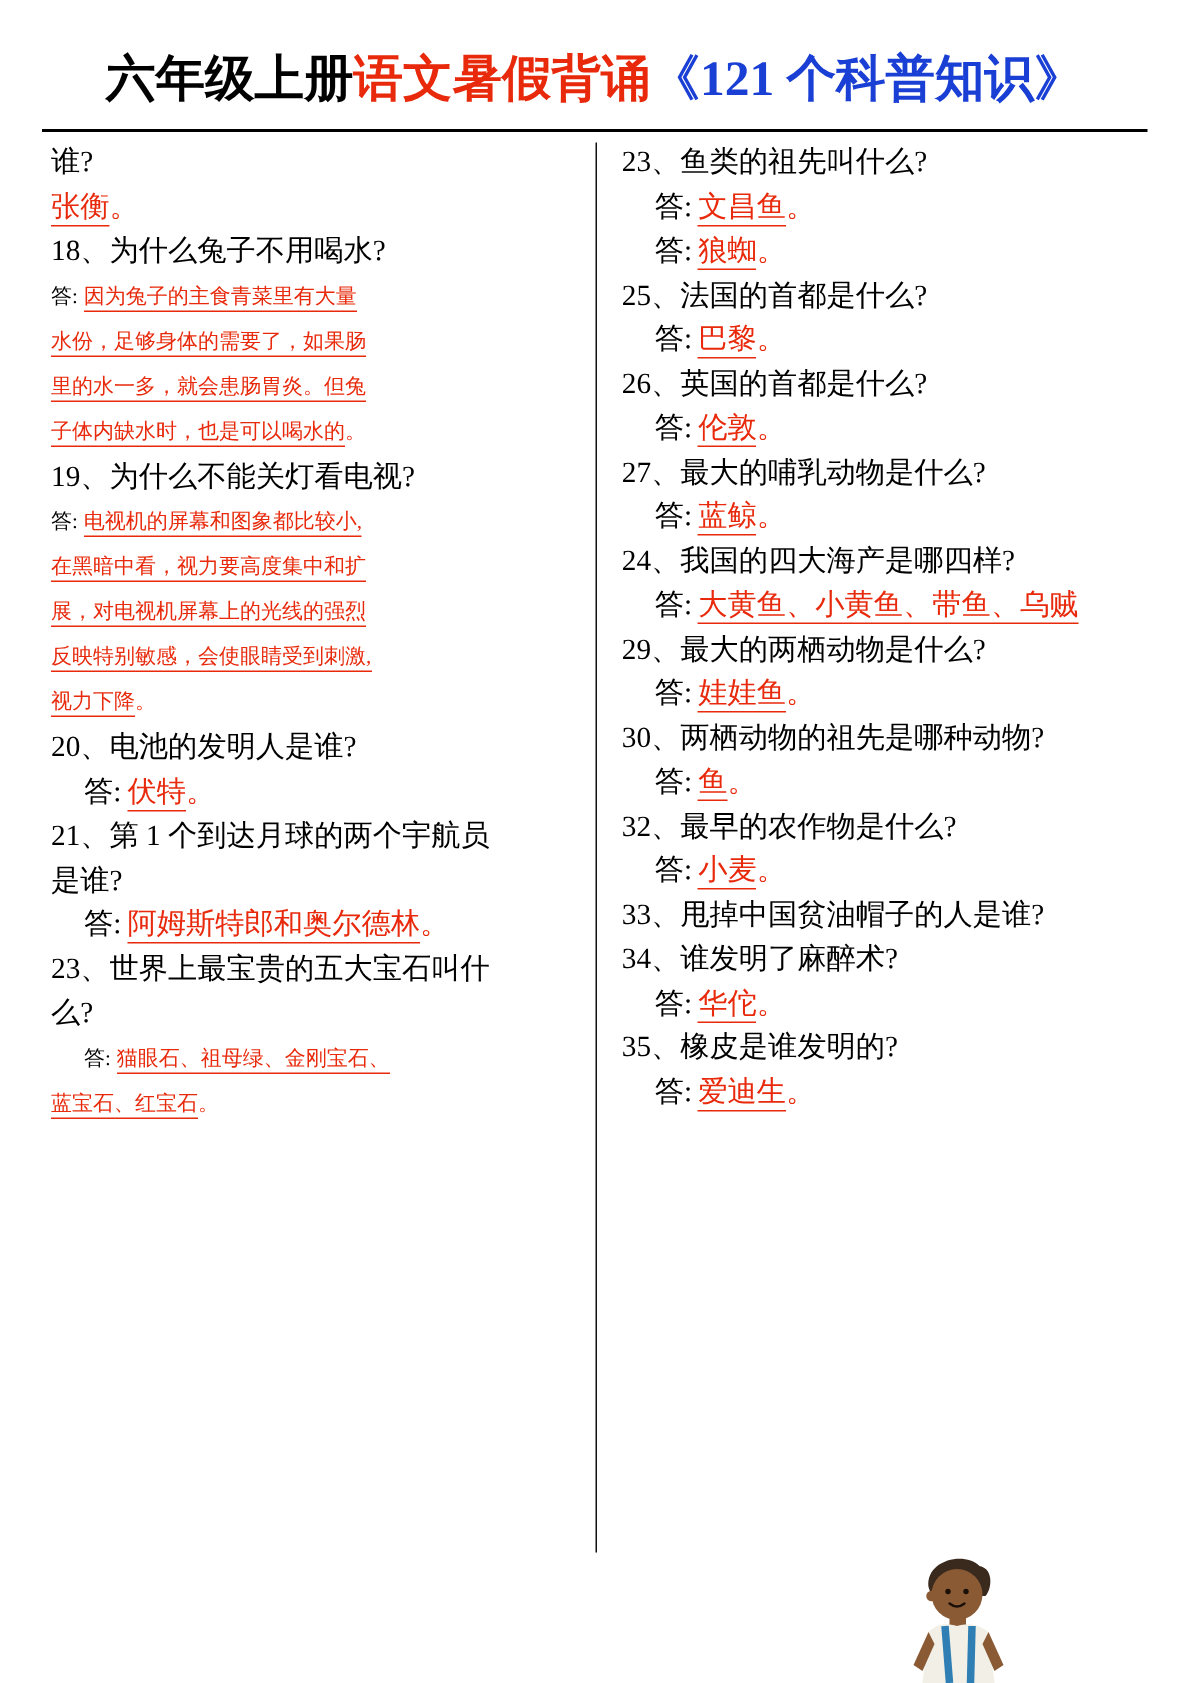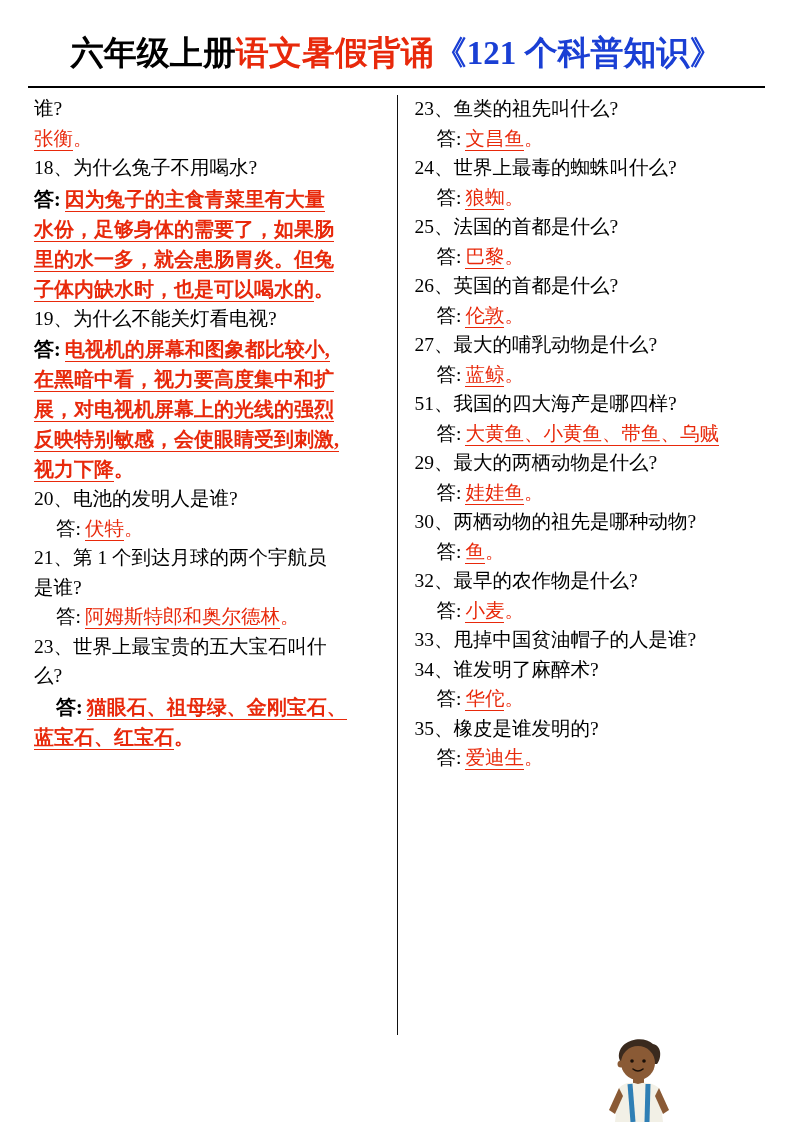--- a/index.html
+++ b/index.html
@@ -86,25 +86,24 @@
   .a .ans {
     color: #e8290b;
     border-bottom: 1.5px solid #e8290b;
     padding-bottom: 1px;
   }
   .a .per { color: #e8290b; }
   .pad-lbl { padding-left: 22px; }
 
   
   .ablock {
-    font-size: 20px;
+    font-size: 14px;
     line-height: 30px;
     color: #e8290b;
     margin: 0 0 1px 0;
-    font-weight: bold;
   }
   .ablock .lbl { color: #000; margin-right: 4px; }
   .ablock .u {
     border-bottom: 1.5px solid #e8290b;
     padding-bottom: 1px;
   }
 
   
   .illus {
     position: absolute;
@@ -168,33 +167,32 @@
       <div class="ablock">
         <span class="lbl pad-lbl">答:</span><span class="u">猫眼石、祖母绿、金刚宝石、</span><br>
         <span class="u">蓝宝石、红宝石</span><span>。</span>
       </div>
     </div>
 
     <div class="col right">
       <div class="q">23、鱼类的祖先叫什么?</div>
       <div class="a pad-lbl"><span class="lbl">答:</span><span class="ans">文昌鱼</span><span class="per">。</span></div>
 
-      <div class="q">24、世界上最毒的蜘蛛叫什么?</div>
       <div class="a pad-lbl"><span class="lbl">答:</span><span class="ans">狼蜘</span><span class="per">。</span></div>
 
       <div class="q">25、法国的首都是什么?</div>
       <div class="a pad-lbl"><span class="lbl">答:</span><span class="ans">巴黎</span><span class="per">。</span></div>
 
       <div class="q">26、英国的首都是什么?</div>
       <div class="a pad-lbl"><span class="lbl">答:</span><span class="ans">伦敦</span><span class="per">。</span></div>
 
       <div class="q">27、最大的哺乳动物是什么?</div>
       <div class="a pad-lbl"><span class="lbl">答:</span><span class="ans">蓝鲸</span><span class="per">。</span></div>
 
-      <div class="q">51、我国的四大海产是哪四样?</div>
+      <div class="q">24、我国的四大海产是哪四样?</div>
       <div class="a pad-lbl"><span class="lbl">答:</span><span class="ans">大黄鱼、小黄鱼、带鱼、乌贼</span><span class="per"></span></div>
 
       <div class="q">29、最大的两栖动物是什么?</div>
       <div class="a pad-lbl"><span class="lbl">答:</span><span class="ans">娃娃鱼</span><span class="per">。</span></div>
 
       <div class="q">30、两栖动物的祖先是哪种动物?</div>
       <div class="a pad-lbl"><span class="lbl">答:</span><span class="ans">鱼</span><span class="per">。</span></div>
 
       <div class="q">32、最早的农作物是什么?</div>
       <div class="a pad-lbl"><span class="lbl">答:</span><span class="ans">小麦</span><span class="per">。</span></div>

